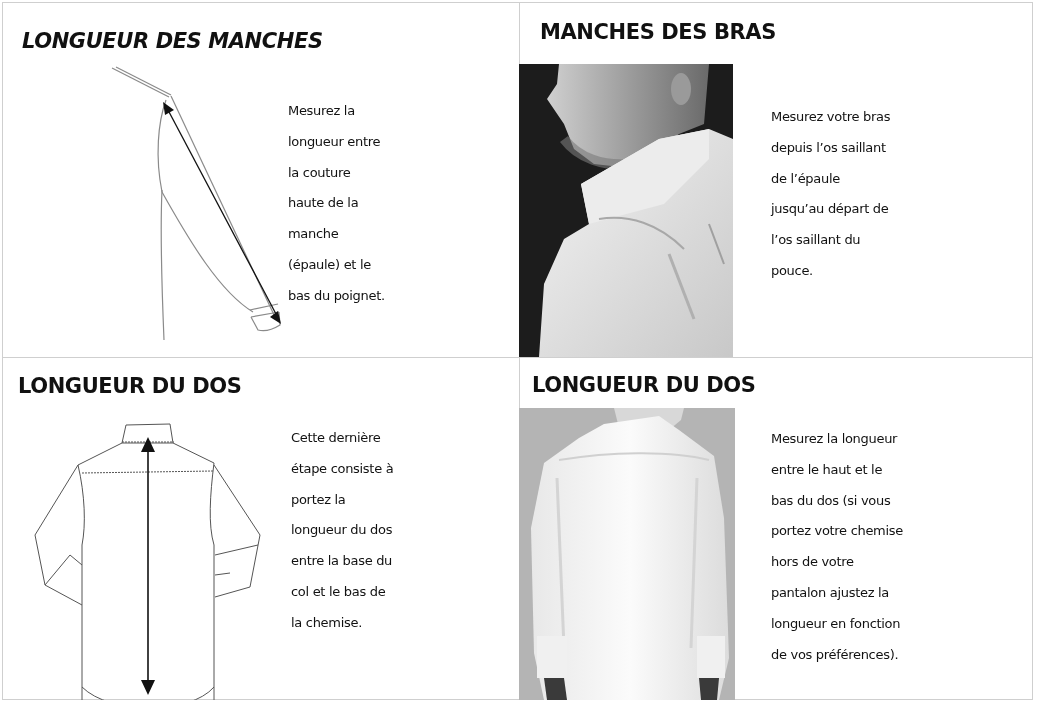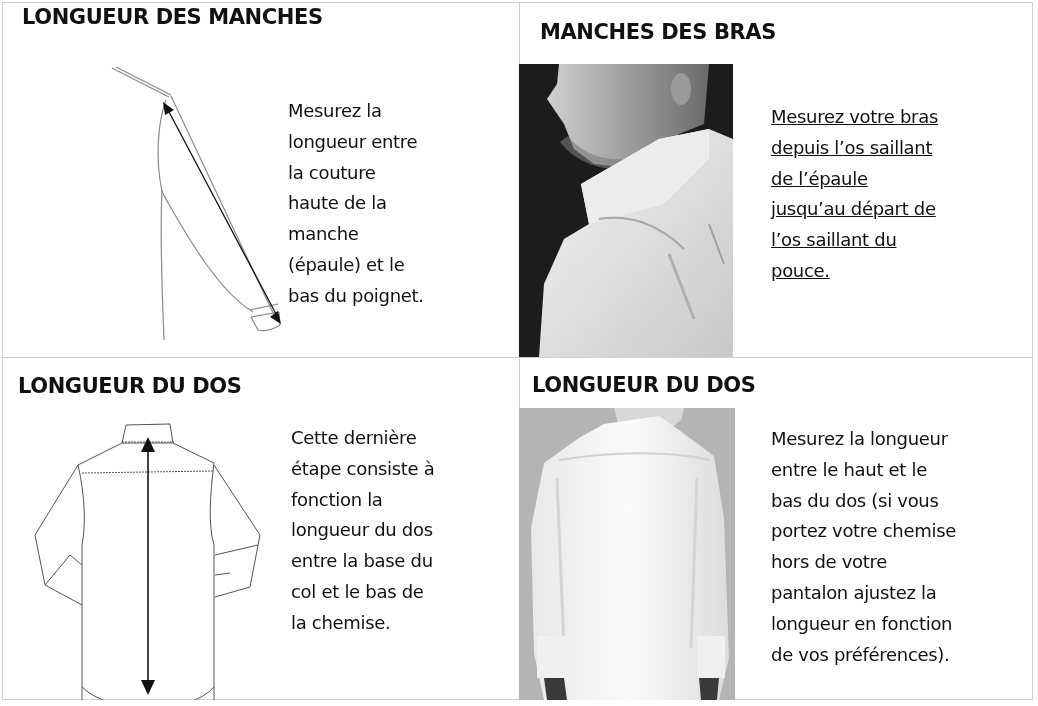--- a/index.html
+++ b/index.html
@@ -11,35 +11,35 @@
       position: absolute; left: 2px; top: 2px; width: 1031px; height: 698px;
       border: 1px solid #cfcfcf; box-sizing: border-box;
     }
     .vline { position: absolute; left: 519px; top: 2px; width: 1px; height: 698px; background: #cfcfcf; }
     .hline { position: absolute; left: 2px; top: 357px; width: 1031px; height: 1px; background: #cfcfcf; }
     .title {
       position: absolute; font-size: 21px; font-weight: bold; letter-spacing: -0.4px;
       white-space: nowrap; color: #111; line-height: 26px;
     }
     .desc {
-      position: absolute; font-size: 18px; line-height: 30.8px; color: #111;
+      position: absolute; font-size: 13px; line-height: 30.8px; color: #111;
       letter-spacing: -0.3px; white-space: pre-line;
     }
     .illus { position: absolute; }
     .photo { position: absolute; overflow: hidden; }
   </style>
 </head>
 <body>
 
 <div class="grid"></div>
 <div class="vline"></div>
 <div class="hline"></div>
 
 <div>
-  <div class="title" style="left:22px; top:4px;">LONGUEUR DES MANCHES</div>
+  <div class="title" style="left:22px; top:28px;font-style:italic;">LONGUEUR DES MANCHES</div>
   <svg class="illus" style="left:100px; top:62px;" width="190" height="285" viewBox="0 0 190 285">
     <g fill="none" stroke="#8a8a8a" stroke-width="1.2">
 
       <line x1="12" y1="6" x2="69" y2="35"></line>
       <line x1="16" y1="5" x2="71" y2="33"></line>
 
       <path d="M71 34 L175 255"></path>
 
       <path d="M66 38 C58 60 55 95 62 130"></path>
       <path d="M62 128 C60 170 62 230 64 278"></path>
@@ -84,21 +84,21 @@
     <path d="M40 0 L190 0 L185 60 L160 70 L120 105 L75 100 L55 85 L45 60 L28 35 L38 20 Z" fill="url(#skin1)"></path>
     <ellipse cx="162" cy="25" rx="10" ry="16" fill="#9a9a9a"></ellipse>
     <path d="M45 75 C60 95 85 102 110 100" stroke="#7a7a7a" stroke-width="10" fill="none" opacity="0.6"></path>
 
     <path d="M62 120 L140 75 L190 65 L214 75 L214 293 L20 293 L25 220 L45 175 L70 160 Z" fill="url(#shirt1)"></path>
     <path d="M62 120 L70 160 L145 140 L190 95 L190 65 L140 75 Z" fill="#ececec"></path>
     <path d="M80 155 C110 150 140 160 165 185" stroke="#a8a8a8" stroke-width="2" fill="none"></path>
     <path d="M150 190 L175 255" stroke="#b0b0b0" stroke-width="3" fill="none"></path>
     <path d="M190 160 L205 200" stroke="#a0a0a0" stroke-width="2" fill="none"></path>
   </svg>
-  <div class="desc" style="left:771px; top:102px;text-decoration:underline;">Mesurez votre bras
+  <div class="desc" style="left:771px; top:102px;">Mesurez votre bras
 depuis l’os saillant
 de l’épaule
 jusqu’au départ de
 l’os saillant du
 pouce.</div>
 </div>
 
 <div>
   <div class="title" style="left:18px; top:373px;">LONGUEUR DU DOS</div>
   <svg class="illus" style="left:30px; top:415px;" width="240" height="285" viewBox="0 0 240 285">
@@ -124,21 +124,21 @@
       <path d="M52 272 C80 300 160 300 184 272"></path>
     </g>
     <g>
       <line x1="118" y1="26" x2="118" y2="276" stroke="#111" stroke-width="1.6"></line>
       <polygon points="118,22 111,37 125,37" fill="#111"></polygon>
       <polygon points="118,280 111,265 125,265" fill="#111"></polygon>
     </g>
   </svg>
   <div class="desc" style="left:291px; top:423px;">Cette dernière
 étape consiste à
-fonction la
+portez la
 longueur du dos
 entre la base du
 col et le bas de
 la chemise.</div>
 </div>
 
 <div>
   <div class="title" style="left:532px; top:372px;">LONGUEUR DU DOS</div>
   <svg class="photo" style="left:519px; top:408px;" width="216" height="292" viewBox="0 0 216 292">
     <defs>

